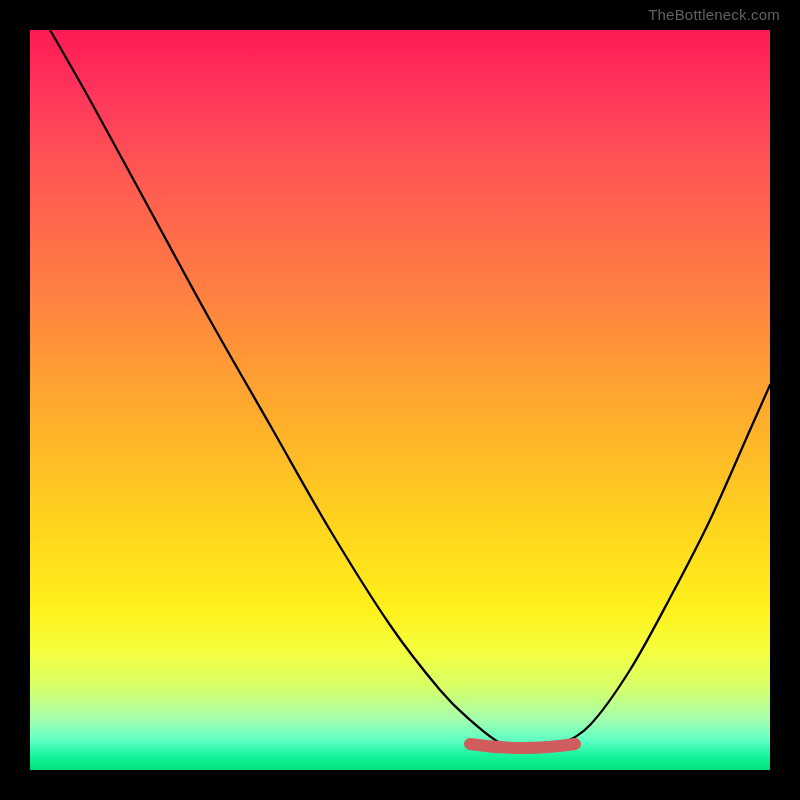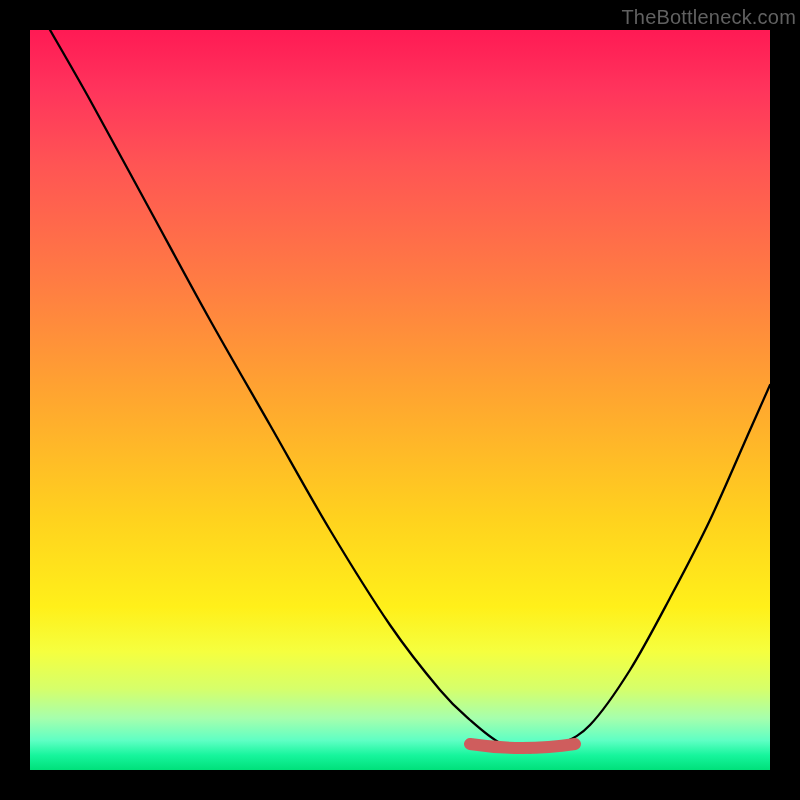--- a/index.html
+++ b/index.html
@@ -6,23 +6,23 @@
   html, body { width: 800px; height: 800px; overflow: hidden; background: #000; }
   .frame {
     position: relative;
     width: 800px;
     height: 800px;
     background: #000;
   }
   .watermark {
     position: absolute;
     top: 6px;
-    right: 4px;
+    right: 20px;
     font-family: Arial, Helvetica, sans-serif;
-    font-size: 20px;
+    font-size: 15px;
     color: #616161;
     letter-spacing: 0.2px;
     z-index: 10;
   }
   .plot {
     position: absolute;
     left: 30px;
     top: 30px;
     width: 740px;
     height: 740px;

